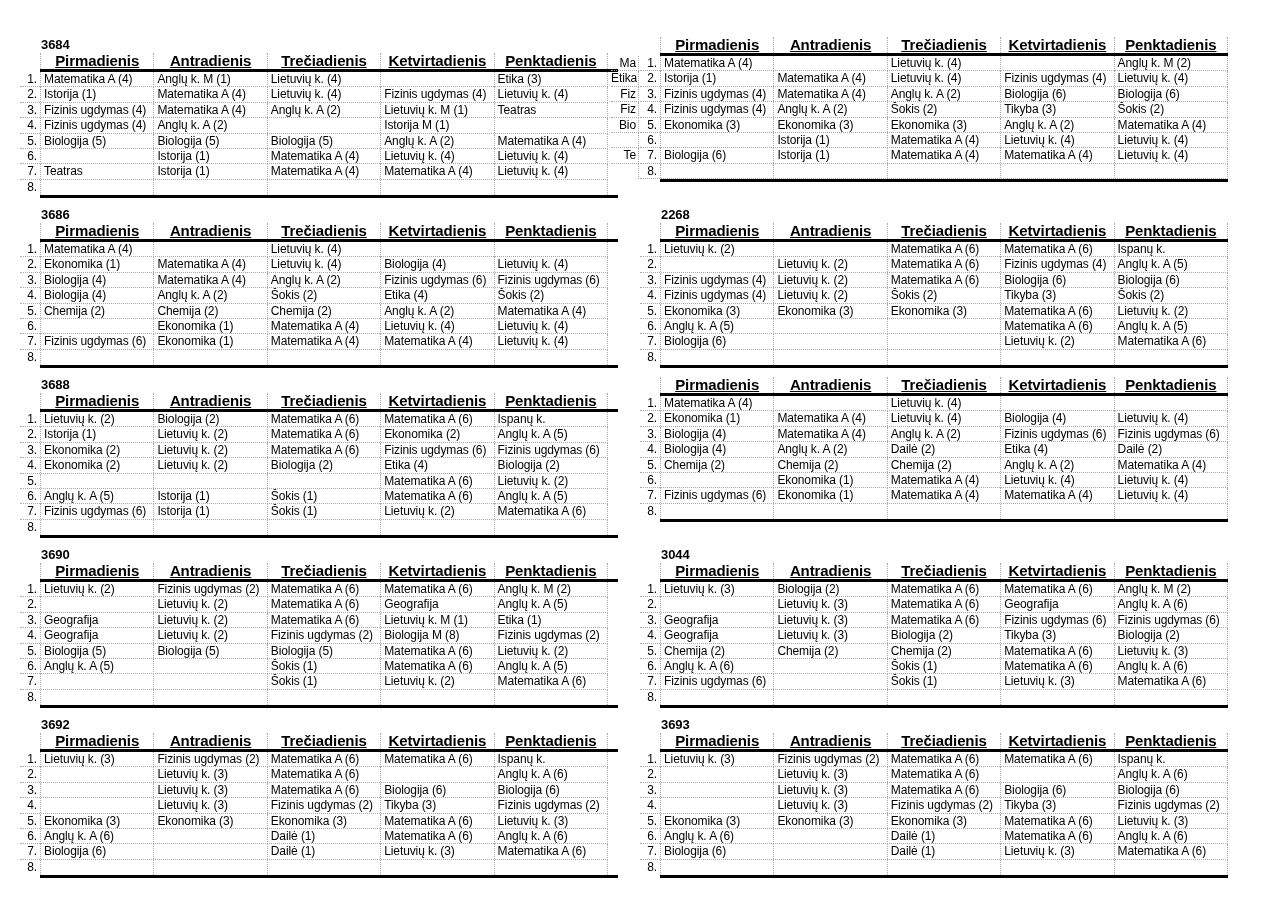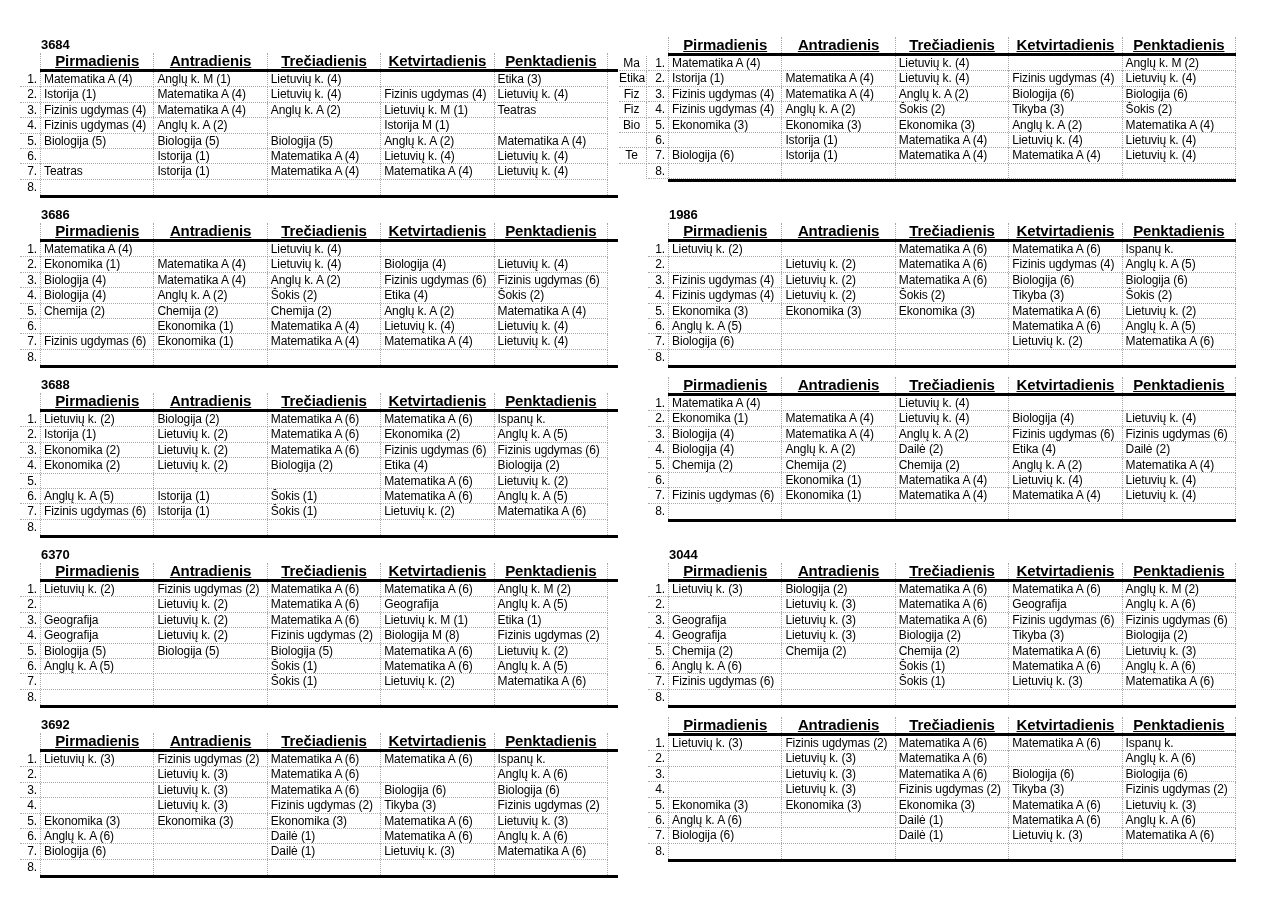--- a/index.html
+++ b/index.html
@@ -11,21 +11,21 @@
   }
   #sheet {
     position: relative;
     width: 1280px;
     height: 905px;
     background: #ffffff;
     overflow: hidden;
     display: grid;
     grid-template-columns: 588px 588px;
     grid-auto-rows: 170px;
-    column-gap: 40px;
+    column-gap: 32px;
     padding: 37px 0 0 20px;
     box-sizing: border-box;
   }
   .ttable {
     position: relative;
     width: 588px;
     font-size: 12px;
     letter-spacing: -0.1px;
   }
   .tid {
@@ -85,21 +85,21 @@
     position: absolute;
     left: -29px;
     top: 0;
     width: 28px;
   }
   .stub-cell {
     height: 15.4px;
     box-sizing: border-box;
     border-bottom: 1px dotted #a8a8a8;
     border-right: 1px dotted #a8a8a8;
-    text-align: center;
+    text-align: right;
     padding-right: 2px;
     line-height: 14.6px;
     white-space: nowrap;
     overflow: hidden;
   }
   .stub-cell:last-child { border-bottom: none; }
 </style>
 </head>
 <body>
 
@@ -347,21 +347,21 @@
           <div class="cell"></div>
           <div class="cell"></div>
           <div class="cell"></div>
           <div class="cell"></div>
         </div>
       </div>
     <div class="thickline"></div>
   </div>
 
   <div class="ttable right">
-    <div class="tid">1986</div>
+    <div class="tid">2268</div>
     <div class="thead">
         <div class="hnum"></div>
         <div class="hcell">Pirmadienis</div>
         <div class="hcell">Antradienis</div>
         <div class="hcell">Trečiadienis</div>
         <div class="hcell">Ketvirtadienis</div>
         <div class="hcell">Penktadienis</div>
       </div>
     <div class="thickline"></div>
     <div class="tbody">
@@ -586,21 +586,21 @@
           <div class="cell"></div>
           <div class="cell"></div>
           <div class="cell"></div>
           <div class="cell"></div>
         </div>
       </div>
     <div class="thickline"></div>
   </div>
 
   <div class="ttable left">
-    <div class="tid">6370</div>
+    <div class="tid">3690</div>
     <div class="thead">
         <div class="hnum"></div>
         <div class="hcell">Pirmadienis</div>
         <div class="hcell">Antradienis</div>
         <div class="hcell">Trečiadienis</div>
         <div class="hcell">Ketvirtadienis</div>
         <div class="hcell">Penktadienis</div>
       </div>
     <div class="thickline"></div>
     <div class="tbody">
@@ -826,20 +826,21 @@
           <div class="cell"></div>
           <div class="cell"></div>
           <div class="cell"></div>
           <div class="cell"></div>
         </div>
       </div>
     <div class="thickline"></div>
   </div>
 
   <div class="ttable right">
+    <div class="tid">3693</div>
     <div class="thead">
         <div class="hnum"></div>
         <div class="hcell">Pirmadienis</div>
         <div class="hcell">Antradienis</div>
         <div class="hcell">Trečiadienis</div>
         <div class="hcell">Ketvirtadienis</div>
         <div class="hcell">Penktadienis</div>
       </div>
     <div class="thickline"></div>
     <div class="tbody">

